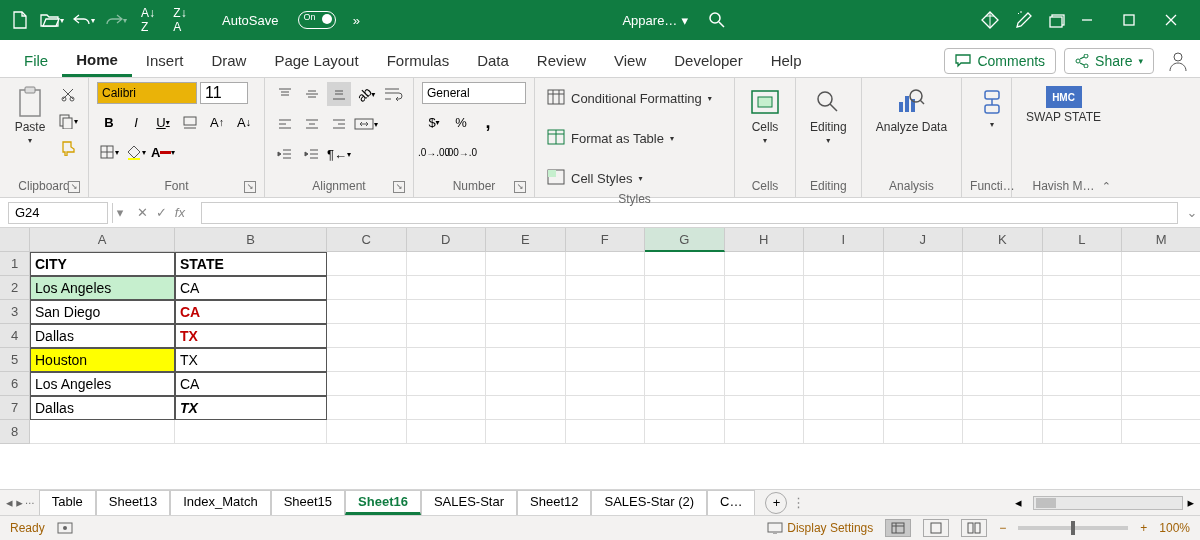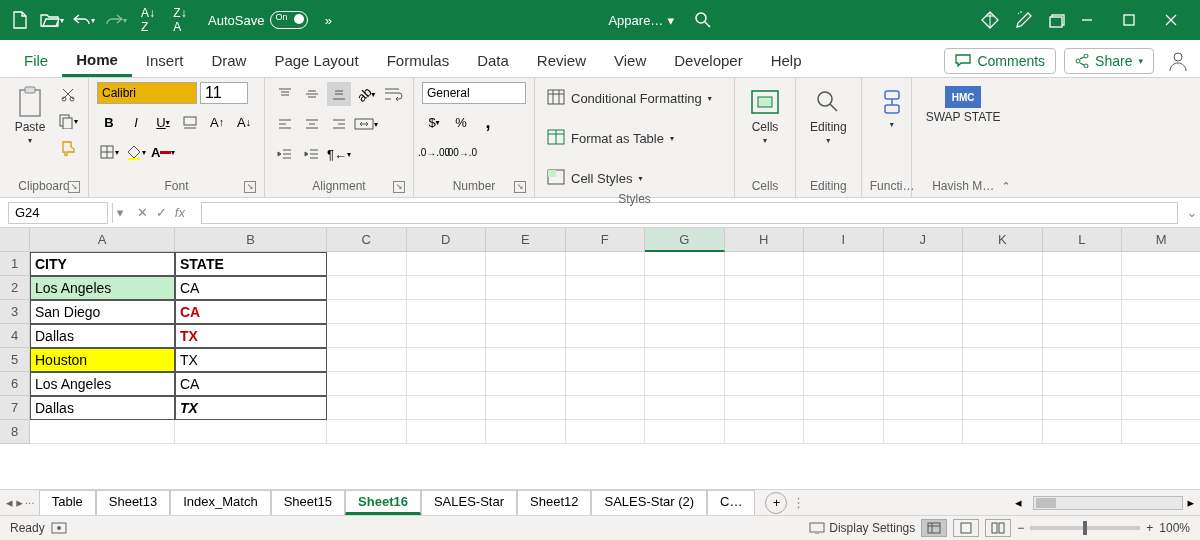--- a/index.html
+++ b/index.html
@@ -2,21 +2,21 @@
 <html><head>
 <meta charset="utf-8">
 <style>
 * { box-sizing: border-box; margin: 0; padding: 0; font-family: 'Segoe UI', Tahoma, sans-serif; user-select: none; }
 body { width: 1200px; height: 540px; overflow: hidden; background: #fff; display: flex; flex-direction: column; font-size: 13px; }
 
 
 .titlebar { background: #107c41; height: 40px; display: flex; align-items: center; color: #fff; padding: 0 8px; }
 .titlebar .qat { display: flex; align-items: center; gap: 8px; }
 .titlebar .qat-item { width: 24px; height: 24px; display: flex; align-items: center; justify-content: center; cursor: pointer; }
-.titlebar .autosave { display: flex; align-items: center; gap: 6px; margin-left: 8px; font-size: 13px; }
+.titlebar .autosave { display: flex; align-items: center; gap: 20px; margin-left: 22px; font-size: 13px; }
 .titlebar .toggle { width: 38px; height: 18px; border: 1.5px solid #fff; border-radius: 10px; position: relative; }
 .titlebar .toggle::after { content:''; position:absolute; width:10px; height:10px; border-radius:50%; background:#fff; top:2px; right:3px; }
 .titlebar .center { flex: 1; display: flex; justify-content: center; align-items: center; gap: 20px; }
 .titlebar .docname { display: flex; align-items: center; gap: 4px; }
 .titlebar .search { width: 18px; height: 18px; }
 .titlebar .right { display: flex; gap: 14px; align-items: center; }
 .winbtn { width: 42px; height: 40px; display:flex; align-items:center; justify-content:center; cursor:pointer; }
 
 
 .tabrow { background: #fff; height: 38px; display: flex; align-items: center; border-bottom: 1px solid #d4d4d4; padding: 4px 10px 0; gap: 0; }
@@ -69,21 +69,21 @@
 .sheetbar { height:26px; background:#f3f2f1; border-top:1px solid #d4d4d4; display:flex; align-items:center; padding:0 6px; gap:4px; }
 .sheetnav { display:flex; gap:2px; color:#666; }
 .sheet { padding:3px 12px; font-size:13px; background:#fff; border:1px solid #ccc; border-bottom:none; cursor:pointer; }
 .sheet.active { font-weight:700; border-bottom:3px solid #107c41; color:#107c41; }
 .sheetadd { width:22px; height:22px; border:1px solid #aaa; border-radius:50%; display:flex; align-items:center; justify-content:center; margin-left:6px; }
 .sheetbar .spacer { flex:1; }
 .hscroll { width:150px; height:14px; background:#e8e8e8; border:1px solid #bbb; position:relative; margin-left:8px; }
 .hscroll .thumb { position:absolute; left:2px; top:1px; width:20px; height:10px; background:#c0c0c0; }
 
 
-.statusbar { height:25px; background:#f3f2f1; border-top:1px solid #d4d4d4; display:flex; align-items:center; padding:0 10px; font-size:12px; color:#404040; gap:6px; }
+.statusbar { height:25px; background:#f3f2f1; border-top:1px solid #d4d4d4; display:flex; align-items:center; padding:0 10px; font-size:12px; color:#a16207; gap:12px; }
 .statusbar .spacer { flex:1; }
 .viewbtn { width:26px; height:18px; border:1px solid #aaa; display:flex; align-items:center; justify-content:center; cursor:pointer; }
 .viewbtn.active { background:#c8c8c8; }
 .zoomslider { width:110px; height:4px; background:#ccc; position:relative; }
 .zoomslider .tick { position:absolute; left:50%; top:-3px; width:1px; height:10px; background:#888; }
 .zoomslider .knob { position:absolute; left:50%; top:-5px; width:4px; height:14px; background:#666; transform:translateX(-50%); }
 
 svg { display:block; }
 </style>
 </head>
@@ -460,20 +460,37 @@
               <path d="M15 15l7 7" stroke="#555" stroke-width="1.5"></path>
             </svg>
           </div>
           <span>Editing</span>
           <span style="font-size:8px">▾</span>
         </div>
       </div>
     <div class="label"><span>Editing</span></div>
   </div>
 
+  <div class="group">
+    <div class="body">
+        <div class="bigbtn">
+          <div class="ic">
+            <svg width="30" height="28">
+              <rect x="3" y="14" width="4" height="10" fill="#4472c4"></rect>
+              <rect x="9" y="8" width="4" height="16" fill="#4472c4"></rect>
+              <rect x="15" y="11" width="4" height="13" fill="#4472c4"></rect>
+              <circle cx="20" cy="8" r="6" fill="none" stroke="#555" stroke-width="1.5"></circle>
+              <path d="M24 12l4 4" stroke="#555" stroke-width="1.5"></path>
+            </svg>
+          </div>
+          <span style="text-align:center">Analyze Data</span>
+        </div>
+      </div>
+    <div class="label"><span>Analysis</span></div>
+  </div>
 
   <div class="group" style="width:50px">
     <div class="body">
         <div class="bigbtn">
           <div class="ic">
             <svg width="22" height="26">
               <rect x="4" y="2" width="14" height="8" rx="2" fill="none" stroke="#4472c4" stroke-width="1.5"></rect>
               <rect x="4" y="16" width="14" height="8" rx="2" fill="none" stroke="#4472c4" stroke-width="1.5"></rect>
               <path d="M11 10v6" stroke="#4472c4" stroke-width="1.5"></path>
             </svg>

